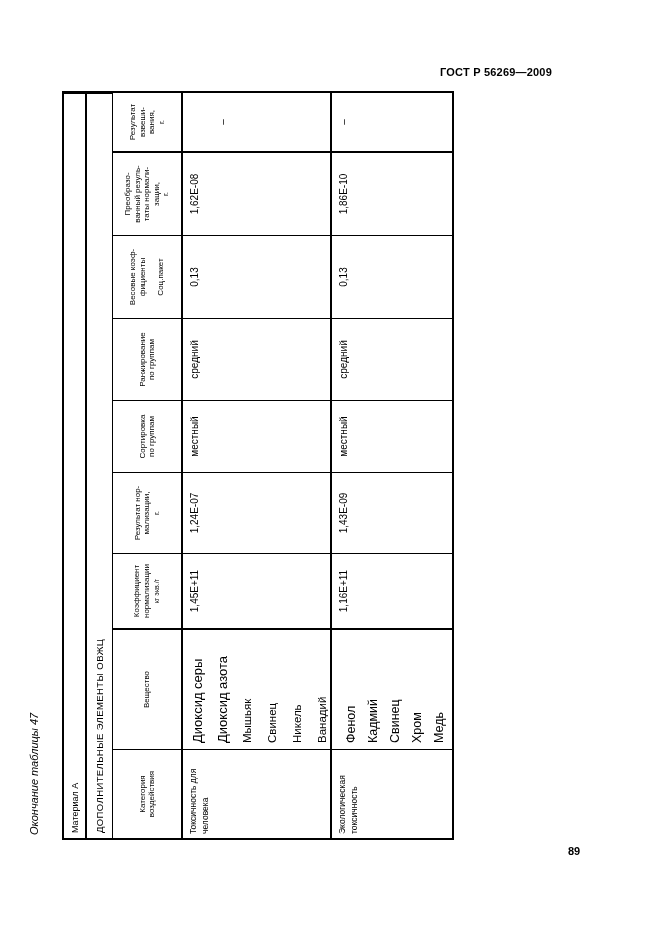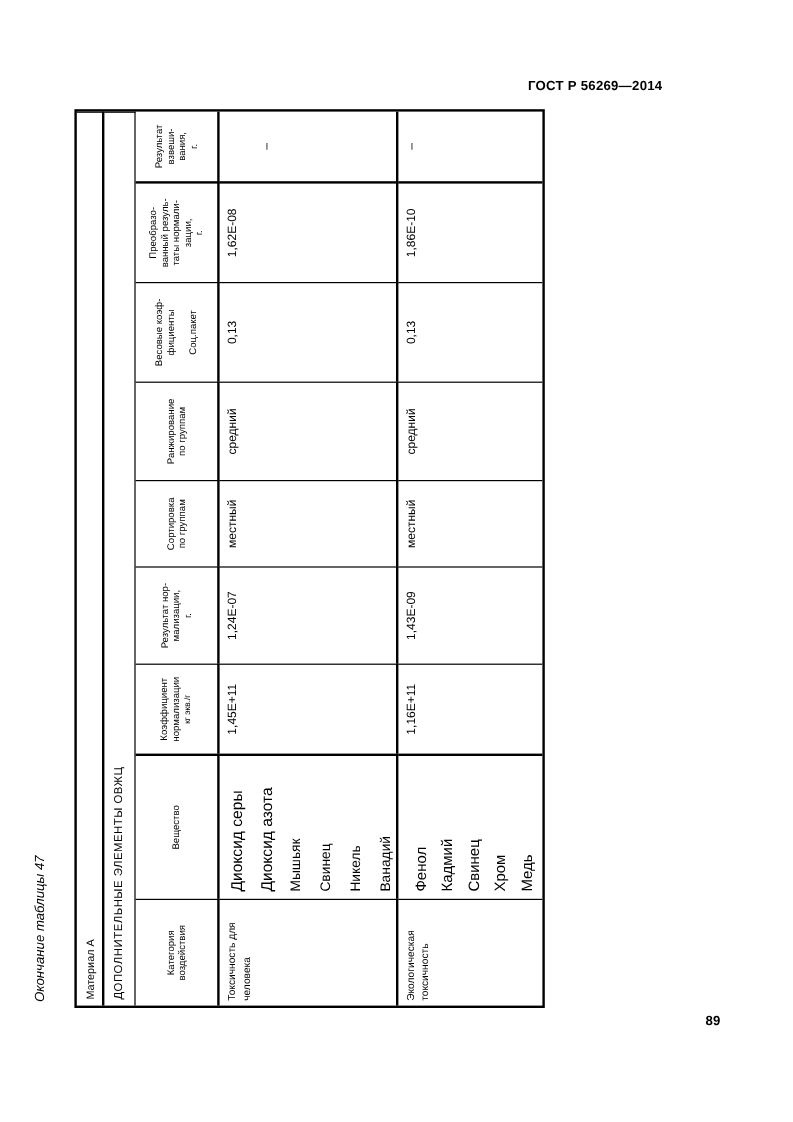--- a/index.html
+++ b/index.html
@@ -5,21 +5,21 @@
   html,body { margin:0; padding:0; }
   body {
     width:661px; height:935px; position:relative; background:#ffffff;
     font-family:"Liberation Sans", sans-serif; color:#000; overflow:hidden;
   }
   .doc-header {
     position:absolute; top:66px; left:0; right:109px;
     text-align:right; font-size:11px; font-weight:bold; letter-spacing:0.2px;
   }
   .page-number {
-    position:absolute; top:845px; left:568px; font-size:11px; font-weight:bold;margin-left:20px;
+    position:absolute; top:845px; left:568px; font-size:11px; font-weight:bold;
   }
   .side-label {
     position:absolute; left:44px; top:819px; width:160px; height:16px;
     transform-origin:0 100%; transform:rotate(-90deg);
     font-style:italic; font-size:11px; white-space:nowrap;
   }
   
   .gost-table {
     position:absolute; left:62px; top:90px;
     width:745px; height:388px;
@@ -52,21 +52,21 @@
 
   .sub-cell { padding:2px 0 0 6px; }
   .sub-list-1 div { font-size:11.5px; line-height:25px; white-space:nowrap; }
   .sub-list-1 div:nth-child(-n+2) { font-size:13px; }
   .sub-list-2 { padding-top:8px; }
   .sub-list-2 div { font-size:12.5px; line-height:22px; white-space:nowrap; }
 </style>
 </head>
 <body>
 
-<div class="doc-header">ГОСТ Р 56269—2014</div>
+<div class="doc-header">ГОСТ Р 56269—2009</div>
 
 <div class="side-label">Окончание таблицы 47</div>
 
 <div class="gost-table">
 
   <div class="cell span-all title-cell bb-thick">
     <span>Материал А</span>
   </div>
   <div class="cell span-all section-cell">
     <span>ДОПОЛНИТЕЛЬНЫЕ ЭЛЕМЕНТЫ ОВЖЦ</span>

